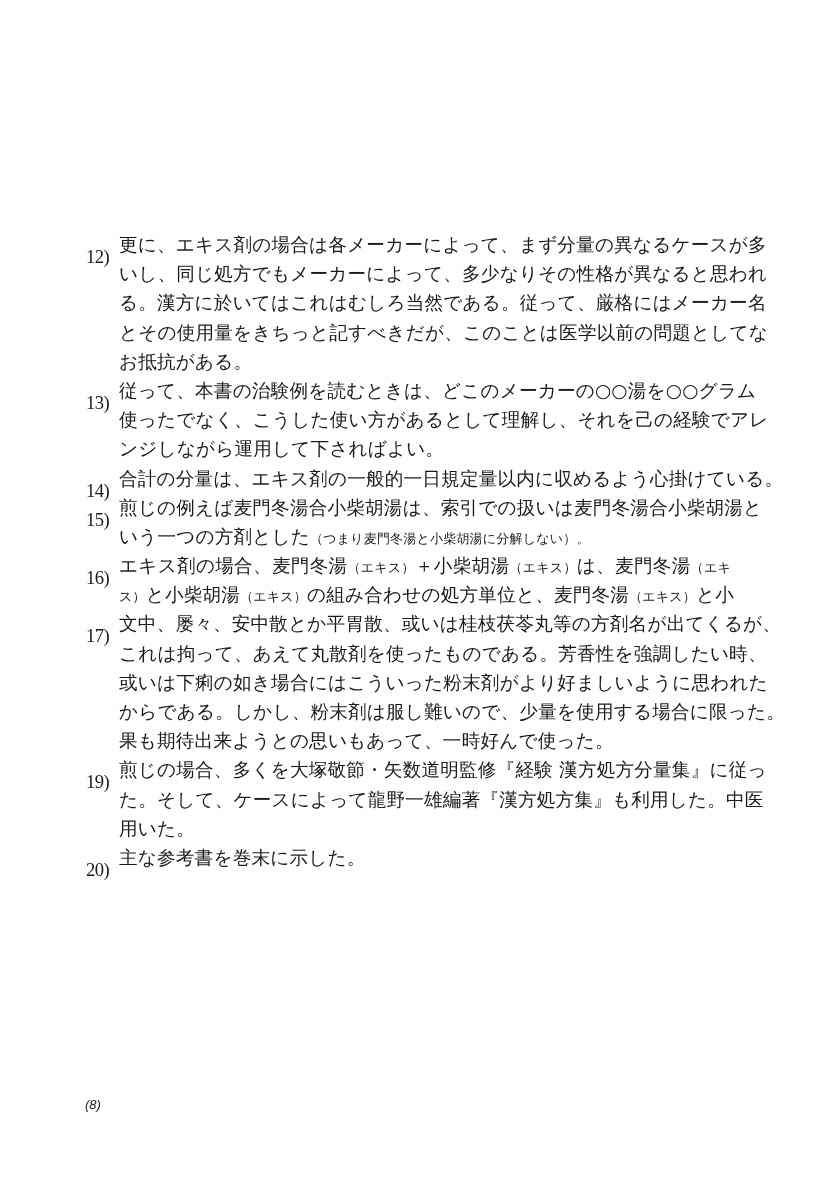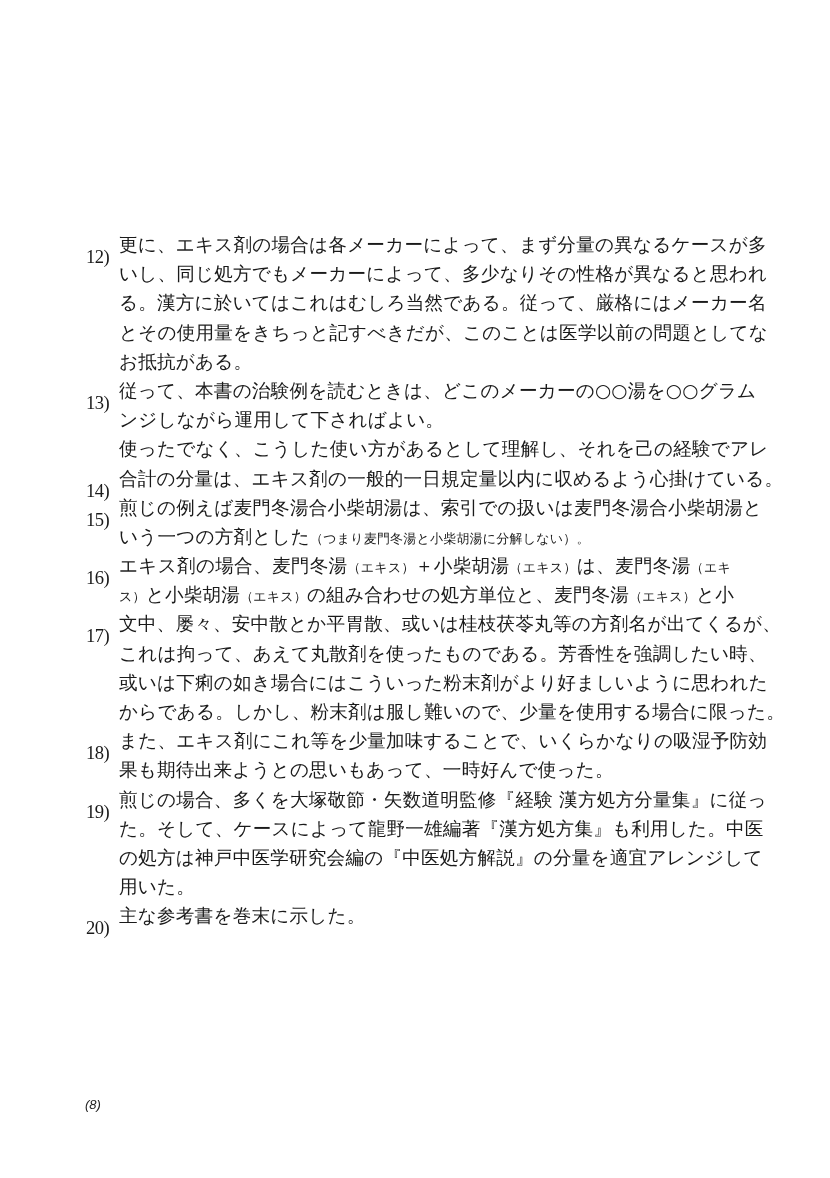--- a/index.html
+++ b/index.html
@@ -96,25 +96,25 @@
       <span class="num"></span>
       <span class="body short">お抵抗がある。</span>
     </div>
 
     <div class="line">
       <span class="num">13)</span>
       <span class="body">従って、本書の治験例を読むときは、どこのメーカーの○○湯を○○グラム</span>
     </div>
     <div class="line">
       <span class="num"></span>
-      <span class="body short">ンジしながら運用して下さればよい。</span>
+      <span class="body">使ったでなく、こうした使い方があるとして理解し、それを己の経験でアレ</span>
     </div>
     <div class="line">
       <span class="num"></span>
-      <span class="body">使ったでなく、こうした使い方があるとして理解し、それを己の経験でアレ</span>
+      <span class="body short">ンジしながら運用して下さればよい。</span>
     </div>
 
     <div class="line">
       <span class="num">14)</span>
       <span class="body">合計の分量は、エキス剤の一般的一日規定量以内に収めるよう心掛けている。</span>
     </div>
 
     <div class="line">
       <span class="num">15)</span>
       <span class="body">煎じの例えば麦門冬湯合小柴胡湯は、索引での扱いは麦門冬湯合小柴胡湯と</span>
@@ -144,39 +144,31 @@
     <div class="line">
       <span class="num"></span>
       <span class="body">或いは下痢の如き場合にはこういった粉末剤がより好ましいように思われた</span>
     </div>
     <div class="line">
       <span class="num"></span>
       <span class="body">からである。しかし、粉末剤は服し難いので、少量を使用する場合に限った。</span>
     </div>
 
     <div class="line">
-      <span class="num">18)</span>
-      <span class="body">また、エキス剤にこれ等を少量加味することで、いくらかなりの吸湿予防効</span>
-    </div>
-    <div class="line">
       <span class="num"></span>
       <span class="body short">果も期待出来ようとの思いもあって、一時好んで使った。</span>
     </div>
 
     <div class="line">
       <span class="num">19)</span>
       <span class="body">煎じの場合、多くを大塚敬節・矢数道明監修『経験 漢方処方分量集』に従っ</span>
     </div>
     <div class="line">
       <span class="num"></span>
       <span class="body">た。そして、ケースによって龍野一雄編著『漢方処方集』も利用した。中医</span>
-    </div>
-    <div class="line">
-      <span class="num"></span>
-      <span class="body">の処方は神戸中医学研究会編の『中医処方解説』の分量を適宜アレンジして</span>
     </div>
     <div class="line">
       <span class="num"></span>
       <span class="body short">用いた。</span>
     </div>
 
     <div class="line">
       <span class="num">20)</span>
       <span class="body short">主な参考書を巻末に示した。</span>
     </div>

